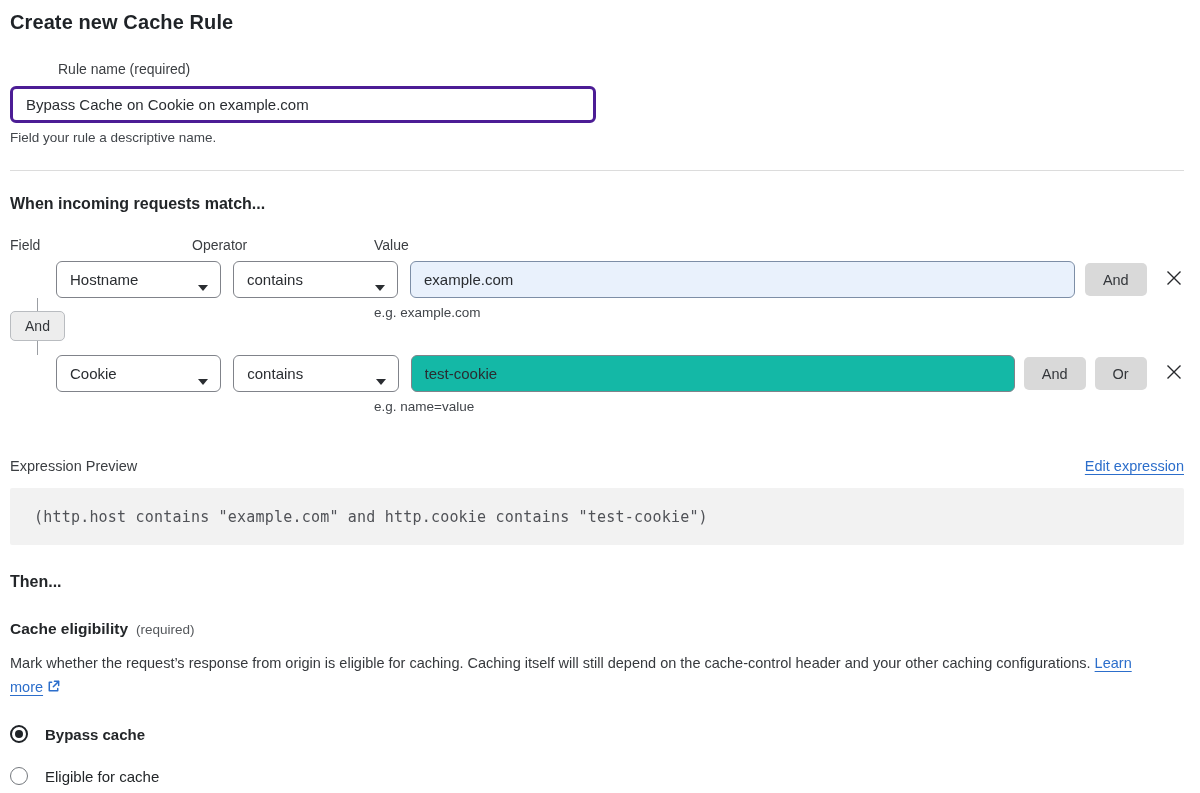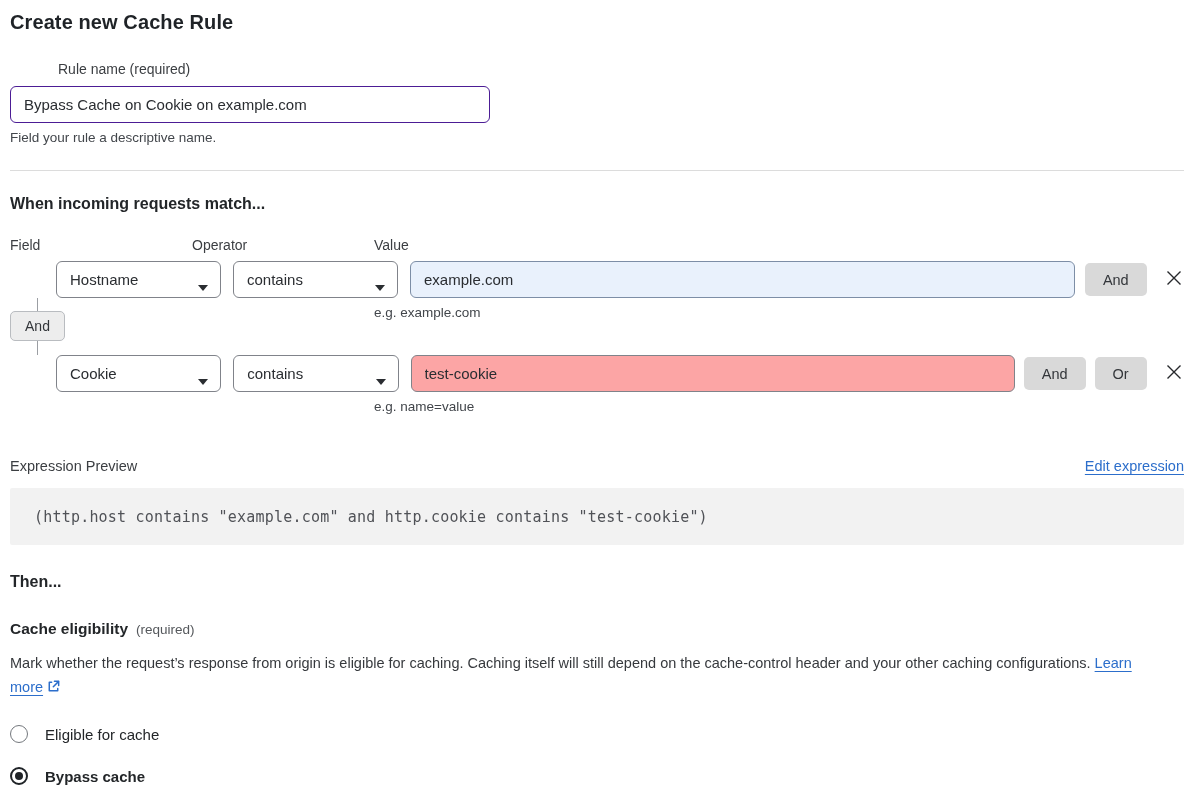--- a/index.html
+++ b/index.html
@@ -16,23 +16,23 @@
     font-weight: 700;
     color: #1f2327;
     letter-spacing: .1px;
   }
 
   .field-label { font-size: 14px; color: #3b3e42; margin-top: 27px; margin-left: 48px; }
 
   .name-input {
     display: block;
     margin-top: 9px;
-    width: 480px;
+    width: 586px;
     height: 37px;
-    border: 1px solid #4c1d95;
+    border: 3px solid #4c1d95;
     border-radius: 6px;
     padding: 0 13px;
     font-size: 15px;
     font-family: "Liberation Sans", sans-serif;
     color: #2a2d31;
     background: #fff;
     outline: none;
   }
   .help-text { margin-top: 7px; font-size: 13.5px; color: #42464b; }
 
@@ -63,21 +63,21 @@
   .select .chev { position: absolute; right: 12px; top: 15px; }
 
   .value-input {
     height: 37px;
     border: 1px solid #80838a;
     border-radius: 6px;
     padding: 0 13px;
     font-size: 15px;
     font-family: "Liberation Sans", sans-serif;
     color: #2a2d31;
-    background: #fca5a5;
+    background: #14b8a6;
     outline: none;
   }
   .value-input.w1 { width: 688px; }
   .value-input.w2 { width: 624px; }
   .value-input.highlight { background: #e9f1fc; border-color: #7d8ea6; }
 
   .op-btn {
     height: 33px;
     padding: 0 18px;
     background: #d9d9d9;
@@ -284,24 +284,24 @@
     <span>Mark whether the request’s response from origin is eligible for caching. Caching itself will still depend on the cache-control header and your other caching configurations.</span>
     <a class="link">Learn more</a><span class="ext-icon"><svg width="15" height="15" viewBox="0 0 16 16">
           <path d="M6 3.5 H3.5 V12.5 H12.5 V10" fill="none" stroke="#2c6ecb" stroke-width="1.6" stroke-linecap="round" stroke-linejoin="round"></path>
           <path d="M9 2.5 H13.5 V7" fill="none" stroke="#2c6ecb" stroke-width="1.6" stroke-linecap="round" stroke-linejoin="round"></path>
           <path d="M13.2 2.8 L7.8 8.2" fill="none" stroke="#2c6ecb" stroke-width="1.6" stroke-linecap="round"></path>
         </svg></span>
   </div>
 
   <div class="radio-group">
     <div class="radio-row">
-      <span class="radio-outer"></span>
-      <span class="radio-label">Eligible for cache</span>
-    </div>
-    <div class="radio-row">
       <span class="radio-outer selected">
           <span class="dot"></span>
         </span>
       <span class="radio-label bold">Bypass cache</span>
     </div>
+    <div class="radio-row">
+      <span class="radio-outer"></span>
+      <span class="radio-label">Eligible for cache</span>
+    </div>
   </div>
 
 </div>
 
 </body></html>

